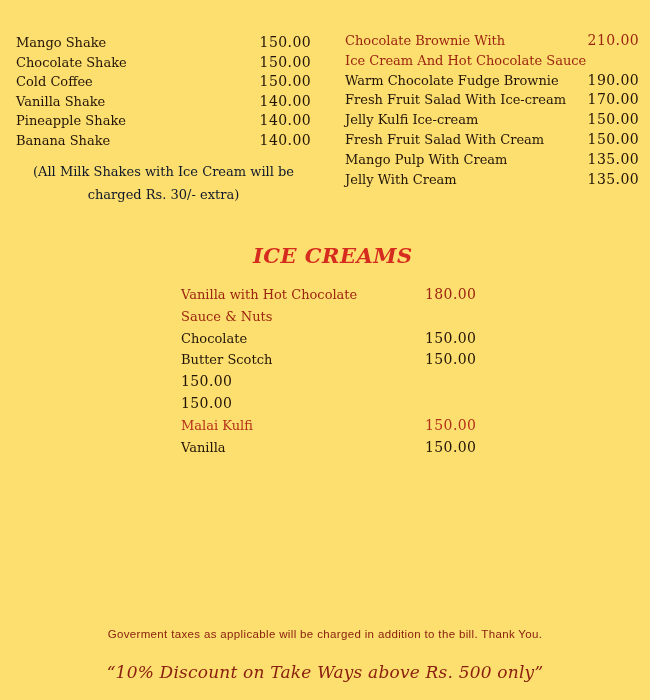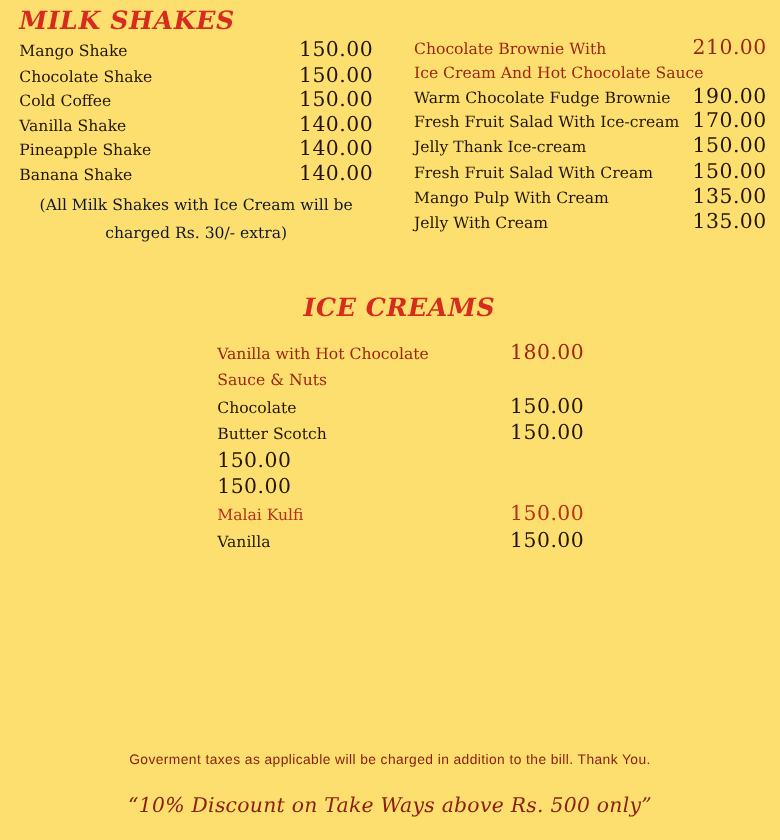--- a/index.html
+++ b/index.html
@@ -44,21 +44,21 @@
     font-family: "DejaVu Serif", serif;
     color: #231408;
     white-space: nowrap;
   }
   .row .name {
     flex: 0 0 auto;
   }
   .row .price {
     margin-left: auto;
     flex: 0 0 auto;
-    font-size: 17px;
+    font-size: 14px;
     letter-spacing: 0.4px;
   }
   .row.red, .row.red .price { color: #9c2410; }
   .row.crimson, .row.crimson .price { color: #b5301a; }
   .row.continuation .price { visibility: hidden; }
 
   
   #milkshakes-block { left: 16px; top: 33px; width: 295px; }
   #milkshakes-block .row { line-height: 19.6px; }
 
@@ -108,21 +108,20 @@
     font-size: 17px;
     letter-spacing: 0.2px;
     color: #8b2010;
   }
 </style>
 </head>
 <body>
 
 <div class="page">
 
-  <div class="section-title" style="left:16px; top:4px;">MILK SHAKES</div>
 
   <div class="menu-block" id="milkshakes-block">
       <div class="row">
         <span class="name">Mango Shake</span>
         <span class="price">150.00</span>
       </div>
       <div class="row">
         <span class="name">Chocolate Shake</span>
         <span class="price">150.00</span>
       </div>
@@ -161,21 +160,21 @@
       </div>
       <div class="row">
         <span class="name">Warm Chocolate Fudge Brownie</span>
         <span class="price">190.00</span>
       </div>
       <div class="row">
         <span class="name">Fresh Fruit Salad With Ice-cream</span>
         <span class="price">170.00</span>
       </div>
       <div class="row">
-        <span class="name">Jelly Thank Ice-cream</span>
+        <span class="name">Jelly Kulfi Ice-cream</span>
         <span class="price">150.00</span>
       </div>
       <div class="row">
         <span class="name">Fresh Fruit Salad With Cream</span>
         <span class="price">150.00</span>
       </div>
       <div class="row">
         <span class="name">Mango Pulp With Cream</span>
         <span class="price">135.00</span>
       </div>

